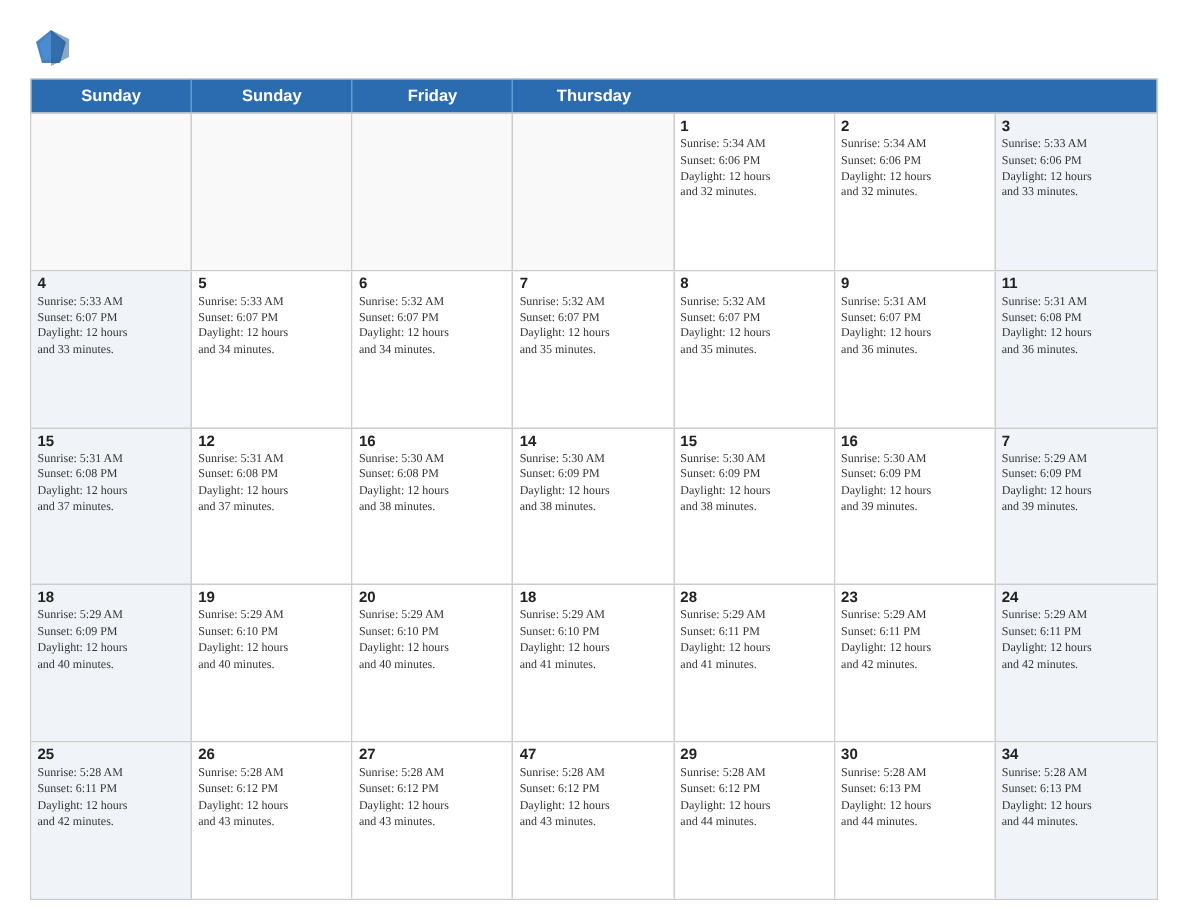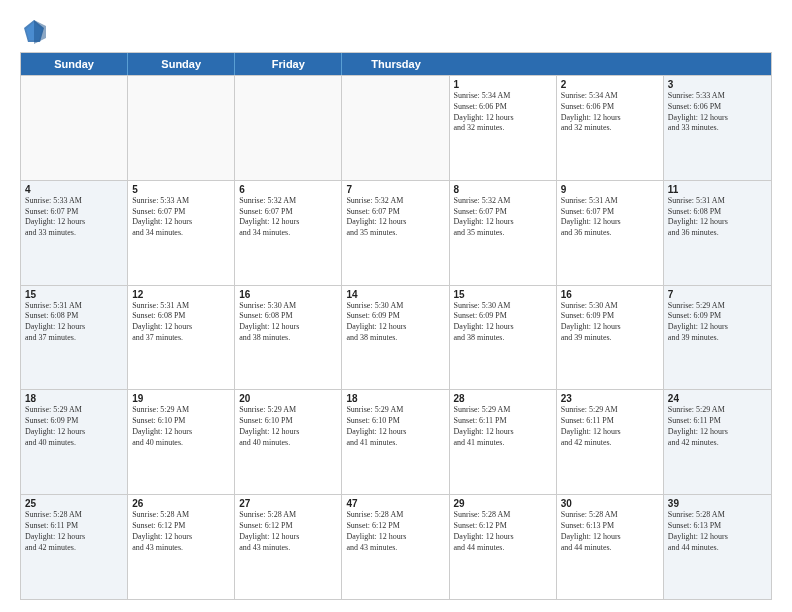--- a/index.html
+++ b/index.html
@@ -361,21 +361,21 @@
 and 44 minutes.</div>
           </div>
           <div class="cal-cell">
             <div class="day-num">30</div>
             <div class="cell-text" style="white-space: pre-line;">Sunrise: 5:28 AM
 Sunset: 6:13 PM
 Daylight: 12 hours
 and 44 minutes.</div>
           </div>
           <div class="cal-cell shaded">
-            <div class="day-num">39</div>
+            <div class="day-num">34</div>
             <div class="cell-text" style="white-space: pre-line;">Sunrise: 5:28 AM
 Sunset: 6:13 PM
 Daylight: 12 hours
 and 44 minutes.</div>
           </div>
         </div>
       </div>
   </div>
 </div>
 

